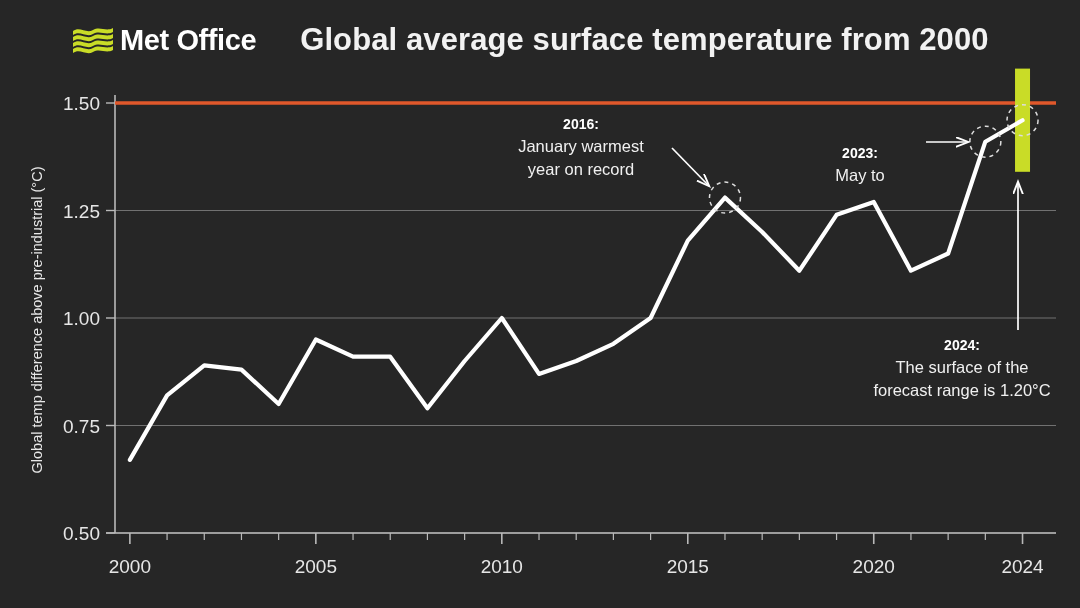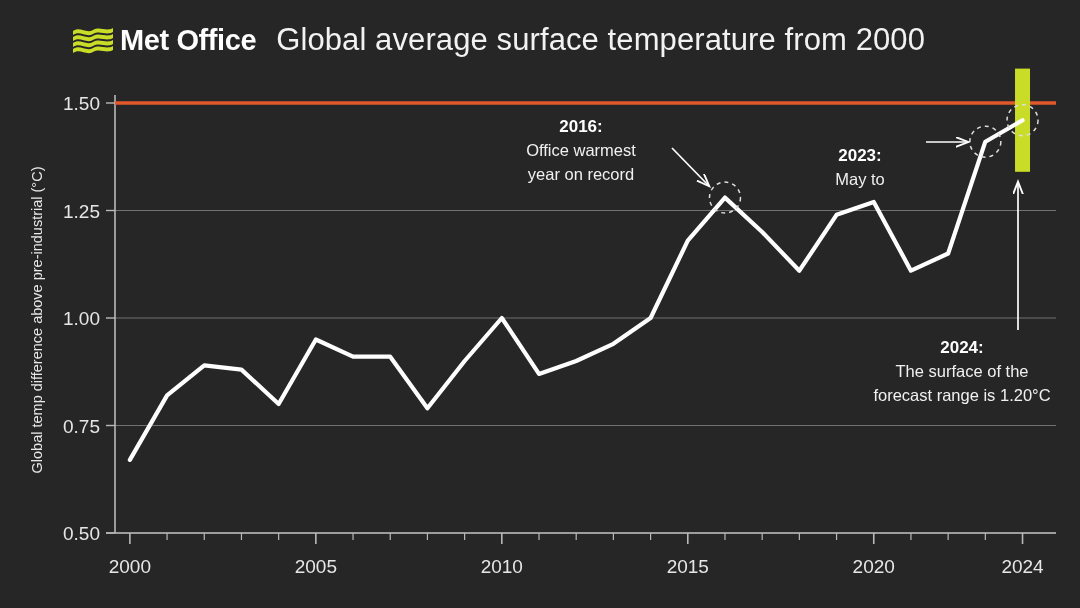--- a/index.html
+++ b/index.html
@@ -43,22 +43,22 @@
     font-size: 29px;
     font-weight: bold;
     color: #ffffff;
     letter-spacing: -0.4px;
     margin-left: 5px;
     white-space: nowrap;
   }
   .chart-title {
     font-size: 31px;
     color: #f2f2f2;
-    margin-left: 20px;
-    font-weight: normal;
+    margin-left: 44px;
+    font-weight: bold;
     letter-spacing: 0.1px;
     white-space: nowrap;
   }
 
   
   .chart-area {
     position: absolute;
     left: 0; top: 0;
     width: 1080px; height: 608px;
   }
@@ -85,21 +85,21 @@
   .annot {
     position: absolute;
     text-align: center;
     line-height: 1.42;
     color: #f0f0f0;
     font-size: 16.5px;
     white-space: nowrap;
   }
   .annot .annot-head {
     font-weight: bold;
-    font-size: 17px;
+    font-size: 14px;
     color: #ffffff;
     display: block;
   }
   .annot .annot-line {
     display: block;
   }
   #annot-2016 { left: 486px; top: 115px; width: 190px; }
   #annot-2023 { left: 790px; top: 120px; width: 140px; margin-top: 24px; }
   #annot-2024 { left: 858px; top: 336px; width: 208px; }
 </style>
@@ -207,21 +207,21 @@
           </marker>
         </defs>
         <line x1="672" y1="148" x2="709" y2="186" stroke="#ffffff" stroke-width="1.7" marker-end="url(#arrowhead)"></line>
         <line x1="926" y1="142" x2="968" y2="142" stroke="#ffffff" stroke-width="1.7" marker-end="url(#arrowhead)"></line>
         <line x1="1018" y1="330" x2="1018" y2="182" stroke="#ffffff" stroke-width="1.7" marker-end="url(#arrowhead)"></line>
       </g>
     </svg>
 
     <div class="annot" id="annot-2016">
       <span class="annot-head">2016:</span>
-      <span class="annot-line">Office warmest</span>
+      <span class="annot-line">January warmest</span>
       <span class="annot-line">year on record</span>
     </div>
 
     <div class="annot" id="annot-2023">
       <span class="annot-head">2023:</span>
       <span class="annot-line">May to</span>
     </div>
 
     <div class="annot" id="annot-2024">
       <span class="annot-head">2024:</span>

